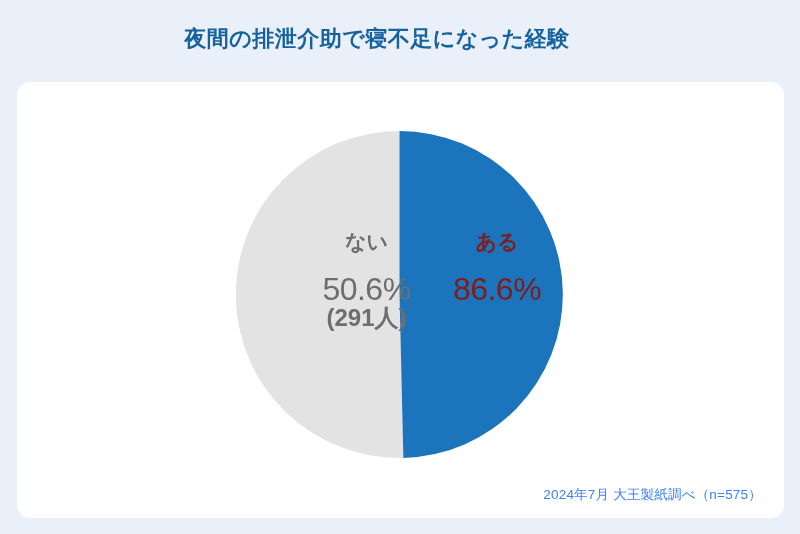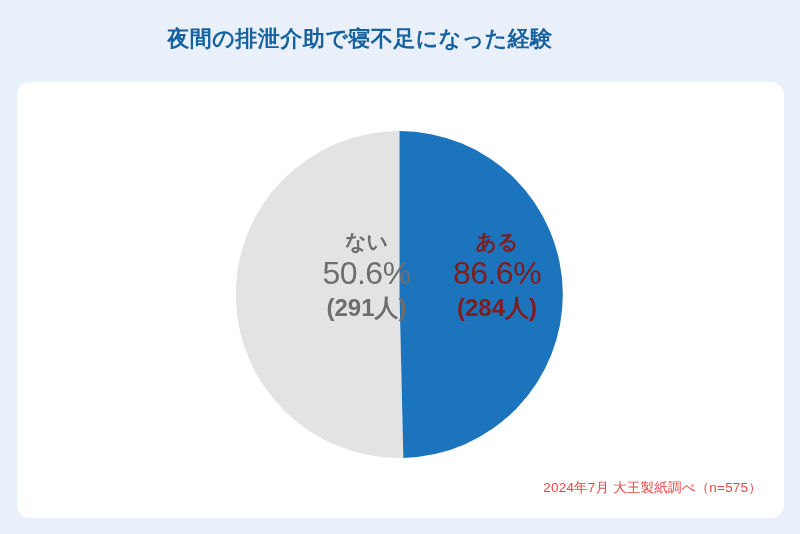--- a/index.html
+++ b/index.html
@@ -13,21 +13,21 @@
     font-family: "Liberation Sans", "DejaVu Sans", sans-serif;
     overflow: hidden;
   }
   .page {
     position: relative;
     width: 800px;
     height: 534px;
   }
   .chart-title {
     position: absolute;
-    left: 0;
+    left: 17px;
     top: 24px;
     width: 720px;
     text-align: center;
     font-size: 22px;
     font-weight: bold;
     color: #15629f;
     letter-spacing: 0.5px;
     line-height: 30px;
   }
   .card {
@@ -54,52 +54,52 @@
   .slice-label {
     position: absolute;
     text-align: center;
     line-height: 1;
     white-space: nowrap;
   }
   .label-name {
     font-size: 21px;
     font-weight: bold;
     display: block;
-    margin-bottom: 5px;
+    margin-bottom: 21px;
   }
   .label-pct {
     font-size: 32px;
     font-weight: normal;
     display: block;
     letter-spacing: -0.5px;
   }
   .label-count {
     font-size: 24px;
     font-weight: bold;
     display: block;
-    margin-top: 7px;
+    margin-top: 1px;
   }
   .label-gray {
     left: 50px;      
     top: 100px;
     width: 161px;
     color: #6e6e6e;
   }
   .label-blue {
     left: 181px;     
     top: 100px;
     width: 160px;
     color: #7f1d1d;
   }
   .source-note {
     position: absolute;
     right: 22px;
-    bottom: 21px;
+    bottom: 14px;
     font-size: 13.5px;
-    color: #ef4444;
+    color: #3b82f6;
     letter-spacing: 0.2px;
     white-space: nowrap;
   }
 </style>
 </head>
 <body>
 
 <div class="page">
 
   <div class="chart-title">夜間の排泄介助で寝不足になった経験</div>
@@ -116,20 +116,19 @@
 
       <div class="slice-label label-gray">
         <span class="label-name">ない</span>
         <span class="label-pct">50.6%</span>
         <span class="label-count">(291人)</span>
       </div>
 
       <div class="slice-label label-blue">
         <span class="label-name">ある</span>
         <span class="label-pct">86.6%</span>
-        <span class="label-count">(284人)</span>
       </div>
     </div>
 
     <div class="source-note">2024年7月 大王製紙調べ（n=575）</div>
 
   </div>
 </div>
 
 </body></html>

